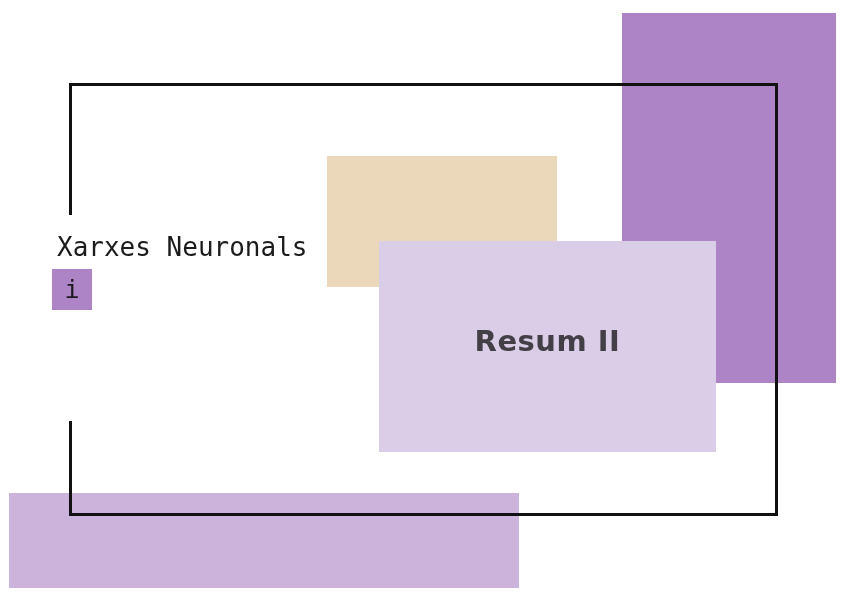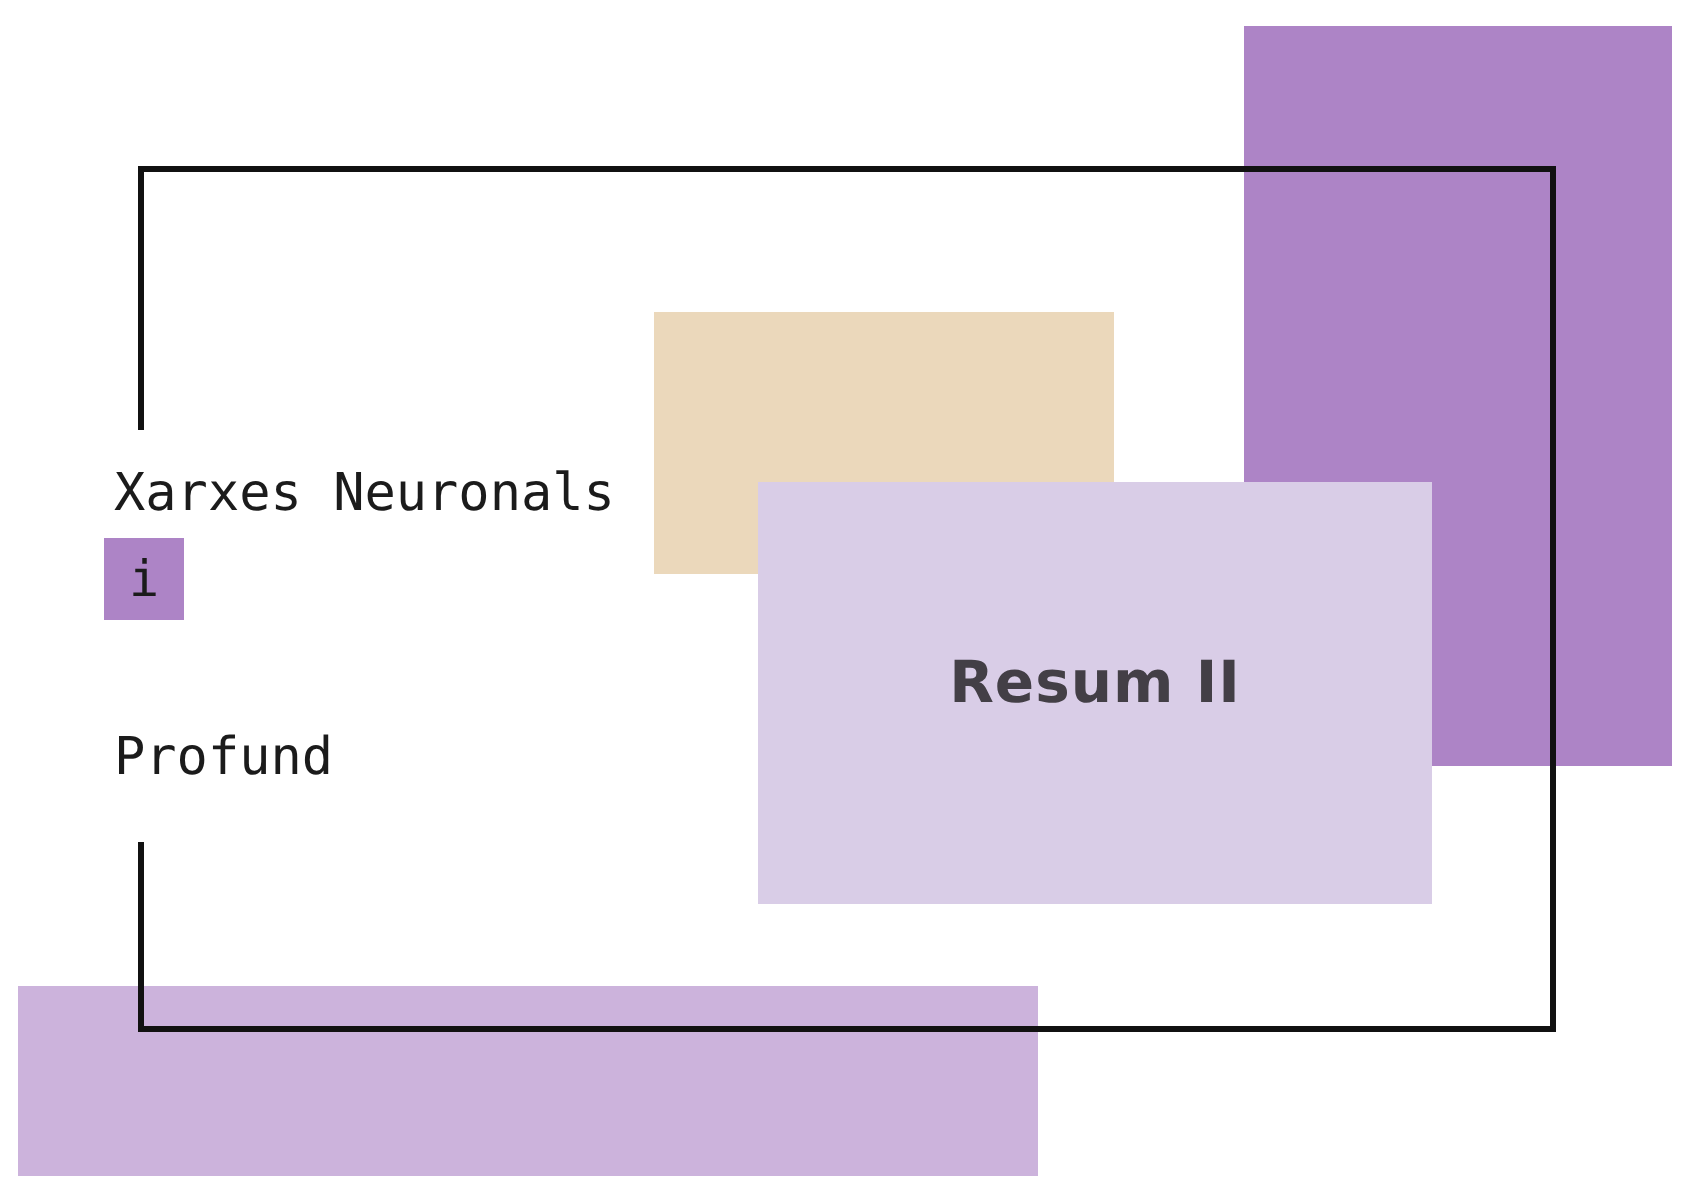--- a/index.html
+++ b/index.html
@@ -94,15 +94,14 @@
   <div class="frame-seg frame-left-upper"></div>
   <div class="frame-seg frame-left-lower"></div>
 
   <div class="title-line title-line-1">Xarxes Neuronals</div>
 
   <div class="conjunction-box" style="background: rgb(173, 132, 198);">
     <span>i</span>
   </div>
 
 
-  <div class="title-line title-line-3">Profund</div>
 
 </div>
 
 </body></html>

